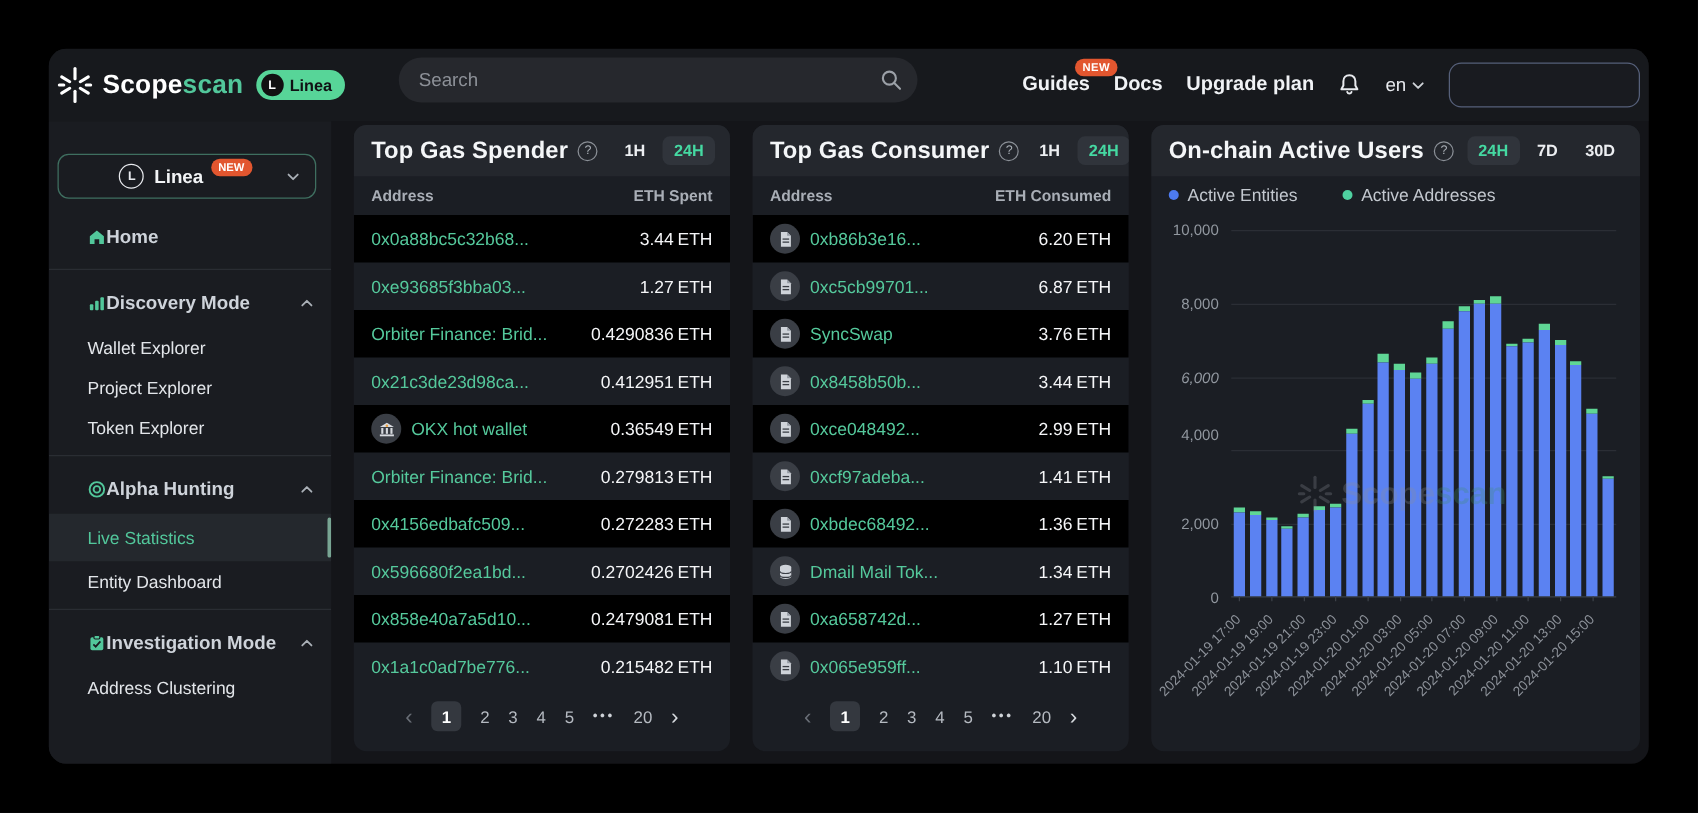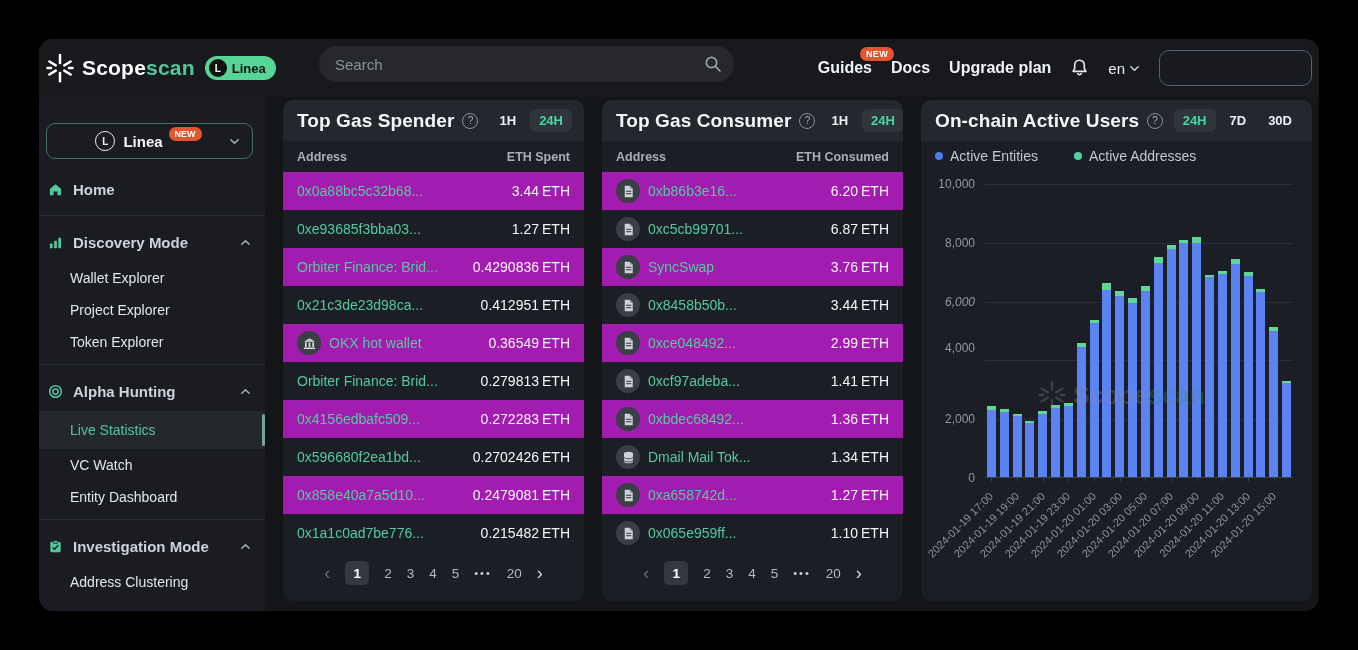--- a/index.html
+++ b/index.html
@@ -34,21 +34,21 @@
   
   .sidebar { position:absolute; left:0; top:58px; width:226px; height:514px; background:#1a1c21; overflow:hidden; }
   .chain-select { margin:26px 12px 0 7px; height:36px; border:1px solid #3f6f60; border-radius:9px;
                   display:flex; align-items:center; justify-content:center; gap:8px; position:relative; }
   .chain-select .l-ring { width:20px; height:20px; border-radius:50%; border:1.6px solid #e8eaee; color:#e8eaee;
                           font-size:10px; font-weight:bold; display:flex; align-items:center; justify-content:center; }
   .chain-select .cs-label { color:#f2f4f6; font-size:15px; font-weight:bold; }
   .chain-select .cs-new { background:#e2562f; color:#fff; font-size:9px; font-weight:bold; padding:2px 6px;
                           border-radius:8px; position:relative; top:-7px; left:-2px; }
   .chain-select .cs-chev { position:absolute; right:12px; }
-  .side-section { display:flex; align-items:center; height:40px; padding:0 14px 0 9px; gap:10px; cursor:pointer; }
+  .side-section { display:flex; align-items:center; height:40px; padding:0 14px 0 9px; cursor:pointer;margin-left:22px; }
   .side-section .s-label { color:#ced3da; font-size:15px; font-weight:bold; flex:1; }
   .side-sub { display:flex; align-items:center; height:32px; padding-left:31px; color:#e3e6ea; font-size:14px; cursor:pointer; position:relative; }
   .side-sub.active { height:38px; background:#24282d; color:#52c79b; }
   .side-sub.active .live-indicator { position:absolute; right:0; top:3px; bottom:3px; width:3px; background:#78a593; border-radius:2px; }
   .side-divider { height:1px; background:#2a2d33; margin:6px 0; }
   .home-row { margin-top:10px; }
 
   
   .panel { position:absolute; top:61px; height:501px; background:#1b1e24; border-radius:10px; overflow:hidden; }
   .panel-1 { left:244px; width:301px; }
@@ -58,21 +58,21 @@
   .panel-title { color:#f4f6f8; font-size:19px; font-weight:bold; letter-spacing:.1px; white-space:nowrap; }
   .help-dot { width:16px; height:16px; border:1.3px solid #8a8f96; border-radius:50%; color:#aab0b7;
               font-size:10px; display:flex; align-items:center; justify-content:center; flex:0 0 auto; cursor:pointer; }
   .ranges { margin-left:auto; display:flex; align-items:center; gap:6px; }
   .range { color:#eceef1; font-size:13px; font-weight:bold; padding:4px 8px; cursor:pointer; }
   .range.active { background:#30343b; border-radius:6px; color:#45d9a2; padding:4px 9px; }
 
   .col-head { height:31px; display:flex; align-items:center; justify-content:space-between; padding:0 14px;
               color:#a9aeb6; font-size:12.5px; font-weight:bold; }
   .row { height:38px; display:flex; align-items:center; justify-content:space-between; padding:0 14px; }
-  .row.shade { background:#a21caf; }
+  .row.shade { background:#000000; }
   .row-left { display:flex; align-items:center; gap:8px; min-width:0; }
   .addr { color:#55c99c; font-size:14px; white-space:nowrap; cursor:pointer; }
   .val { color:#f5f6f8; font-size:14px; white-space:nowrap; }
   .val .unit { margin-left:3px; }
   .icon-circle { width:24px; height:24px; border-radius:50%; background:#3a3e45; display:flex;
                  align-items:center; justify-content:center; flex:0 0 auto; }
 
   .pagination { display:flex; align-items:center; justify-content:center; gap:15px; margin-top:9px; }
   .pg-arrow { font-size:18px; line-height:1; cursor:pointer; }
   .pg-prev { color:#696e76; }
@@ -194,21 +194,20 @@
           <svg viewBox="0 0 16 16" width="15" height="15">
             <circle cx="8" cy="8" r="6.2" fill="none" stroke="#52c79b" stroke-width="1.6"></circle>
             <circle cx="8" cy="8" r="2.8" fill="none" stroke="#52c79b" stroke-width="1.6"></circle>
           </svg>
           <span class="s-label">Alpha Hunting</span>
           <svg viewBox="0 0 12 12" class="chev">
             <polyline points="2,8 6,4 10,8" fill="none" stroke="#aab0b7" stroke-width="1.6" stroke-linecap="round" stroke-linejoin="round"></polyline>
           </svg>
         </div>
         <div class="side-sub active">Live Statistics<span class="live-indicator"></span></div>
-        <div class="side-sub">VC Watch</div>
         <div class="side-sub">Entity Dashboard</div>
         <div class="side-divider"></div>
         <div class="side-section">
           <svg viewBox="0 0 16 16" width="15" height="15">
             <rect x="2.5" y="3" width="11" height="11" rx="1.5" fill="#52c79b"></rect>
             <rect x="5.5" y="1.5" width="5" height="3" rx="1" fill="#52c79b" stroke="#1a1c21"></rect>
             <path d="M5 9 L7 11 L11 6.5" fill="none" stroke="#1a1c21" stroke-width="1.5"></path>
           </svg>
           <span class="s-label">Investigation Mode</span>
           <svg viewBox="0 0 12 12" class="chev">

